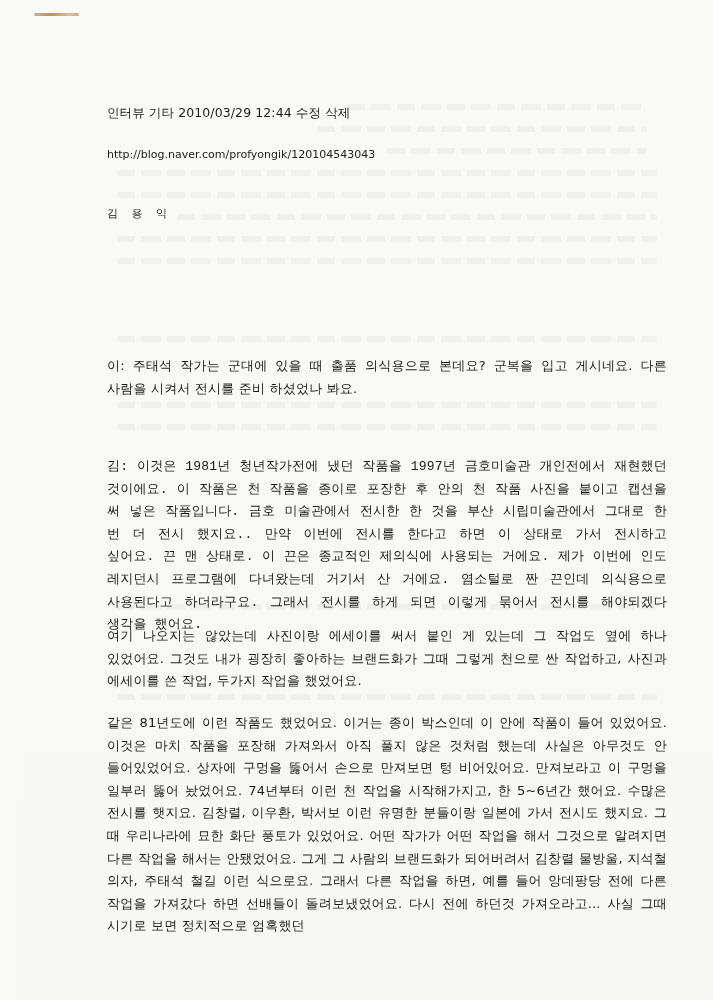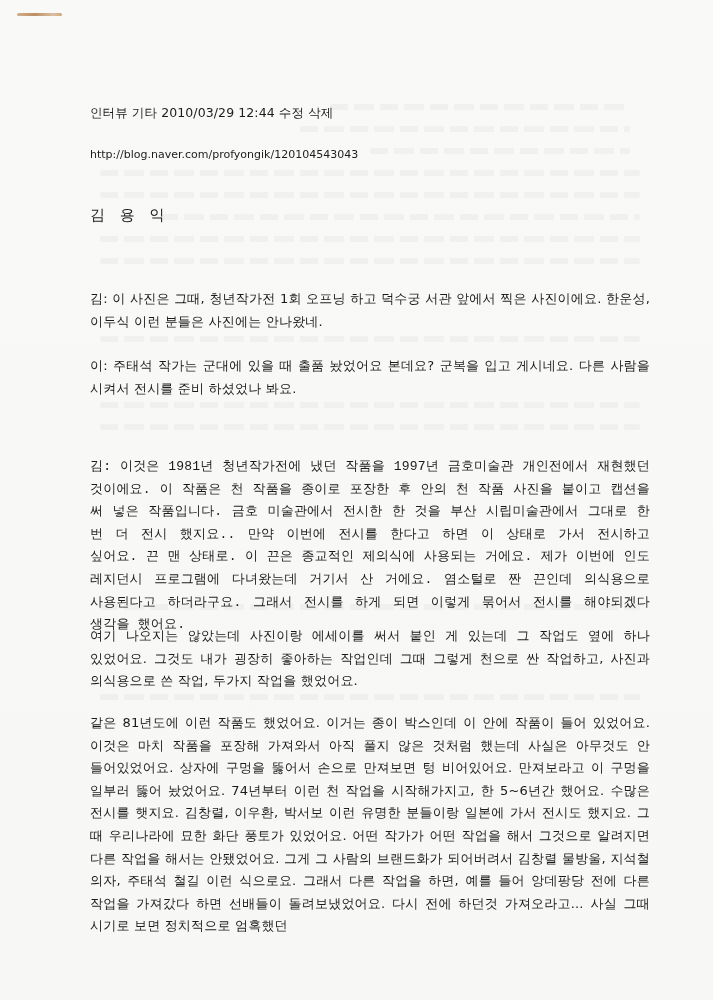--- a/index.html
+++ b/index.html
@@ -12,20 +12,21 @@
       background: #f8f8f6;
       position: relative;
       overflow: hidden;
       font-family: "DejaVu Sans", sans-serif;
       color: #1a1a1a;
     }
     .page {
       position: absolute;
       inset: 0;
       background: linear-gradient(180deg, #f9f9f7 0%, #f7f7f5 100%);
+      margin-left: 17px;
     }
     .staple-mark {
       position: absolute;
       left: 17px;
       top: 13px;
       width: 45px;
       height: 3px;
       background: linear-gradient(90deg, #c9a27a, #b07d4c 40%, #d8b48e 80%, #c79a6a);
       border-radius: 2px;
       opacity: 0.85;
@@ -50,21 +51,21 @@
       position: absolute;
       left: 90px;
       top: 148px;
       font-size: 11px;
       color: #1c1c1c;
     }
     .author-line {
       position: absolute;
       left: 90px;
       top: 206px;
-      font-size: 15px;
+      font-size: 11px;
       letter-spacing: 5px;
       color: #1c1c1c;
     }
     .para {
       position: absolute;
       left: 90px;
       width: 560px;
       font-size: 13px;
       line-height: 22.6px;
       text-align: justify;
@@ -95,18 +96,17 @@
   <div class="bleed" style="top:336px;left:100px;width:540px;"></div>
   <div class="bleed" style="top:402px;left:100px;width:540px;"></div>
   <div class="bleed" style="top:424px;left:100px;width:540px;"></div>
   <div class="bleed" style="top:604px;left:100px;width:540px;"></div>
   <div class="bleed" style="top:694px;left:100px;width:540px;"></div>
 
   <div class="header-line">인터뷰 기타 2010/03/29 12:44 수정 삭제</div>
   <div class="url-line">http://blog.naver.com/profyongik/120104543043</div>
   <div class="author-line">김 용 익</div>
 
-  <div class="para p1">김: 이 사진은 그때, 청년작가전 1회 오프닝 하고 덕수궁 서관 앞에서 찍은 사진이에요. 한운성, 이두식 이런 분들은 사진에는 안나왔네.</div>
-  <div class="para p2">이: 주태석 작가는 군대에 있을 때 출품 놨었어요 본데요? 군복을 입고 게시네요. 다른 사람을 시켜서 전시를 준비 하셨었나 봐요.</div>
+  <div class="para p2">이: 주태석 작가는 군대에 있을 때 출품 의식용으로 본데요? 군복을 입고 게시네요. 다른 사람을 시켜서 전시를 준비 하셨었나 봐요.</div>
   <div class="para p3">김: 이것은 1981년 청년작가전에 냈던 작품을 1997년 금호미술관 개인전에서 재현했던 것이에요. 이 작품은 천 작품을 종이로 포장한 후 안의 천 작품 사진을 붙이고 캡션을 써 넣은 작품입니다. 금호 미술관에서 전시한 한 것을 부산 시립미술관에서 그대로 한 번 더 전시 했지요.. 만약 이번에 전시를 한다고 하면 이 상태로 가서 전시하고 싶어요. 끈 맨 상태로. 이 끈은 종교적인 제의식에 사용되는 거에요. 제가 이번에 인도 레지던시 프로그램에 다녀왔는데 거기서 산 거에요. 염소털로 짠 끈인데 의식용으로 사용된다고 하더라구요. 그래서 전시를 하게 되면 이렇게 묶어서 전시를 해야되겠다 생각을 했어요.</div>
-  <div class="para p4">여기 나오지는 않았는데 사진이랑 에세이를 써서 붙인 게 있는데 그 작업도 옆에 하나 있었어요. 그것도 내가 굉장히 좋아하는 작업인데 그때 그렇게 천으로 싼 작업하고, 사진과 의식용으로 쓴 작업, 두가지 작업을 했었어요.</div>
+  <div class="para p4">여기 나오지는 않았는데 사진이랑 에세이를 써서 붙인 게 있는데 그 작업도 옆에 하나 있었어요. 그것도 내가 굉장히 좋아하는 브랜드화가 그때 그렇게 천으로 싼 작업하고, 사진과 에세이를 쓴 작업, 두가지 작업을 했었어요.</div>
   <div class="para p5">같은 81년도에 이런 작품도 했었어요. 이거는 종이 박스인데 이 안에 작품이 들어 있었어요. 이것은 마치 작품을 포장해 가져와서 아직 풀지 않은 것처럼 했는데 사실은 아무것도 안 들어있었어요. 상자에 구멍을 뚫어서 손으로 만져보면 텅 비어있어요. 만져보라고 이 구멍을 일부러 뚫어 놨었어요. 74년부터 이런 천 작업을 시작해가지고, 한 5~6년간 했어요. 수많은 전시를 햇지요. 김창렬, 이우환, 박서보 이런 유명한 분들이랑 일본에 가서 전시도 했지요. 그 때 우리나라에 묘한 화단 풍토가 있었어요. 어떤 작가가 어떤 작업을 해서 그것으로 알려지면 다른 작업을 해서는 안됐었어요. 그게 그 사람의 브랜드화가 되어버려서 김창렬 물방울, 지석철 의자, 주태석 철길 이런 식으로요. 그래서 다른 작업을 하면, 예를 들어 앙데팡당 전에 다른 작업을 가져갔다 하면 선배들이 돌려보냈었어요. 다시 전에 하던것 가져오라고... 사실 그때 시기로 보면 정치적으로 엄혹했던</div>
 </div>
 
 </body></html>

